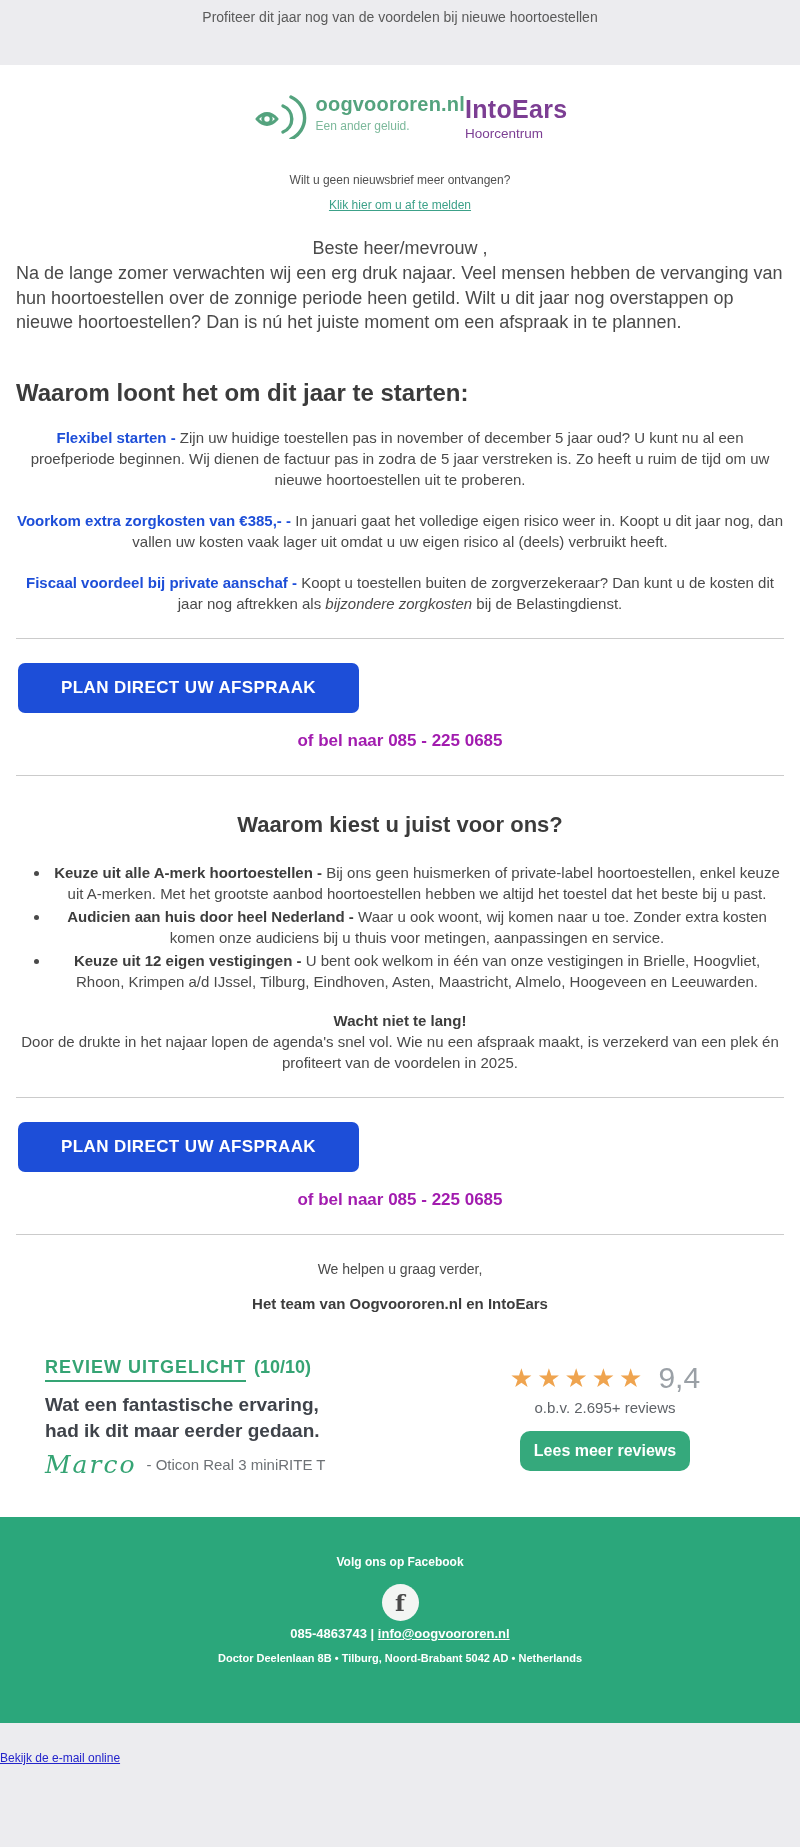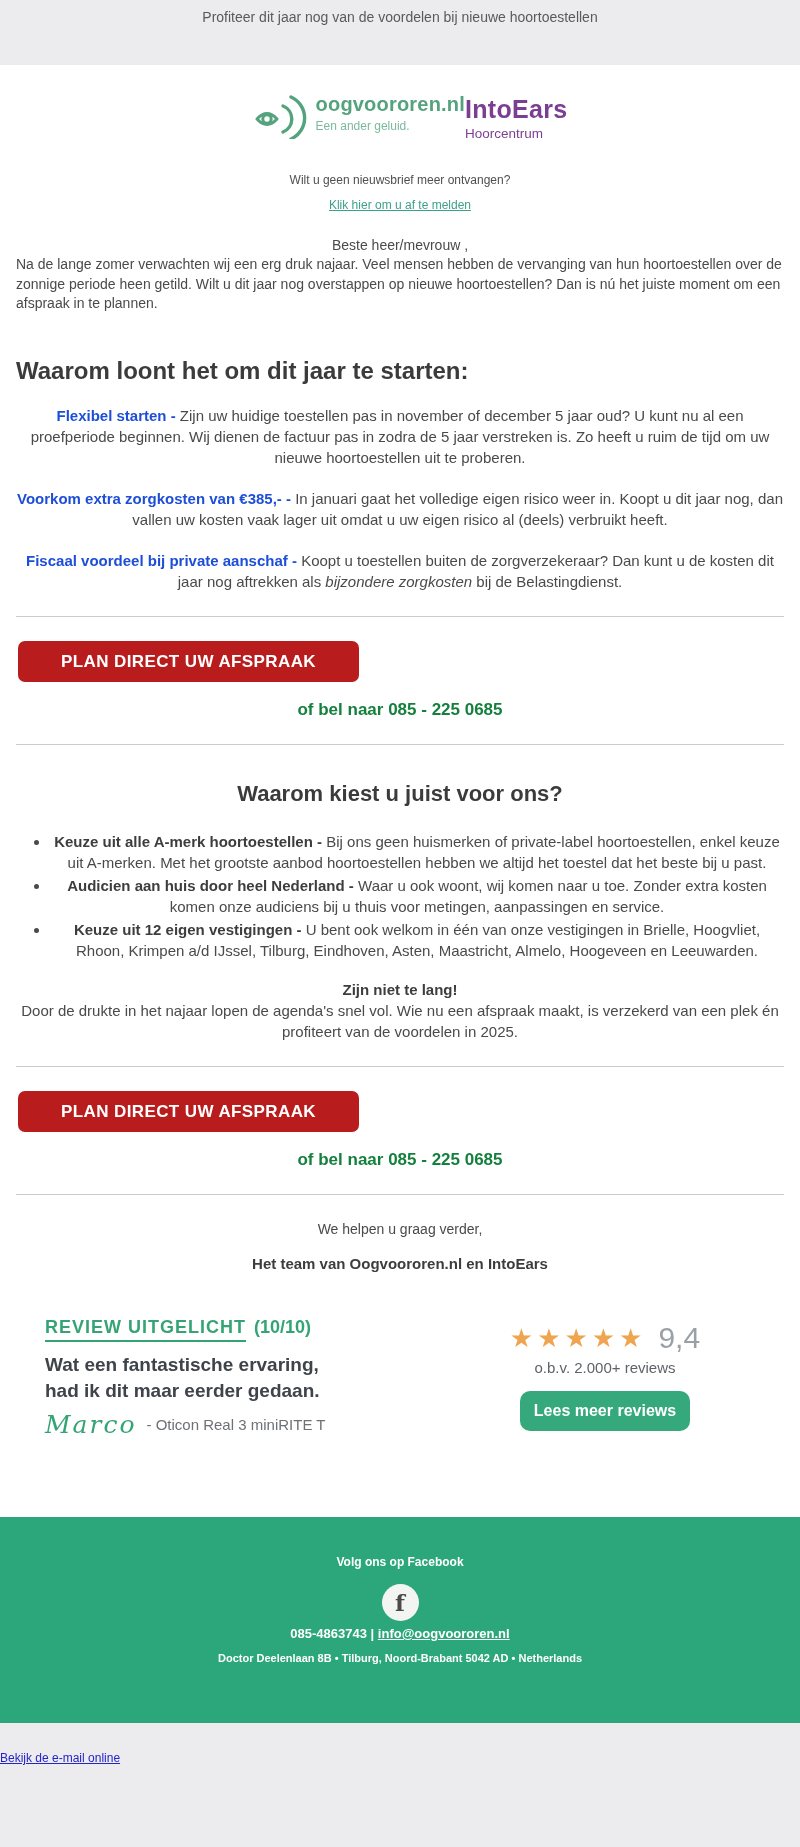--- a/index.html
+++ b/index.html
@@ -28,38 +28,38 @@
   .partner { text-align: left; padding-top: 8px; }
   .partner-name { font-size: 25px; font-weight: 600; color: #7c3e93; letter-spacing: .3px; }
   .partner-sub { font-size: 13.5px; color: #7c3e93; margin-top: 2px; }
   
   .unsub { text-align: center; margin-top: 30px; font-size: 12px; color: #4f4f4f; }
   .unsub-link {
     display: inline-block; margin-top: 11px; font-size: 12px;
     color: #3ca189; text-decoration: underline; cursor: pointer;
   }
   
-  .intro { margin-top: 24px; font-size: 14px; line-height: 1.38; color: #4a4a4a; }
+  .intro { margin-top: 24px; font-size: 18px; line-height: 1.38; color: #4a4a4a; }
   .greeting { text-align: center; }
   .intro-text { padding: 0 16px; }
   
   .h1 { margin: 44px 16px 0; font-size: 24px; font-weight: bold; color: #3b3b3b; }
   .benefit { margin: 20px 16px 0; text-align: center; font-size: 15px; line-height: 1.4; }
   .benefit b { color: #1d4ed8; }
   .benefit i { font-style: italic; }
   .divider { border: none; border-top: 1px solid #cbcbcb; margin: 24px 16px 0; }
   
   .cta-btn {
     display: flex; align-items: center; justify-content: center;
-    margin: 24px 0 0 18px; width: 341px; height: 41px;
-    background: #b91c1c; border: none; border-radius: 7px;
+    margin: 24px 0 0 18px; width: 341px; height: 50px;
+    background: #1d4ed8; border: none; border-radius: 7px;
     color: #ffffff; font-weight: bold; font-size: 17px; letter-spacing: .4px;
     font-family: inherit; cursor: pointer;
   }
-  .phone-line { margin-top: 18px; text-align: center; font-size: 17px; font-weight: bold; color: #15803d; }
+  .phone-line { margin-top: 18px; text-align: center; font-size: 17px; font-weight: bold; color: #a21caf; }
   
   .h2 { margin: 36px 16px 0; text-align: center; font-size: 22px; font-weight: bold; color: #3b3b3b; }
   .bullets { margin: 24px 16px 0 16px; padding-left: 34px; font-size: 15px; line-height: 1.4; }
   .bullets li { text-align: center; margin-bottom: 2px; }
   .bullets b { color: #3d3d3d; }
   .urgency-title { margin-top: 20px; text-align: center; font-size: 15px; font-weight: bold; color: #3d3d3d; }
   .urgency-text { margin: 2px 16px 0; text-align: center; font-size: 15px; line-height: 1.4; }
   
   .closing1 { margin-top: 26px; text-align: center; font-size: 14px; }
   .closing2 { margin-top: 18px; text-align: center; font-size: 15px; font-weight: bold; color: #3d3d3d; }
@@ -177,21 +177,21 @@
       <li>
         <b>Audicien aan huis door heel Nederland -</b>
         <span>Waar u ook woont, wij komen naar u toe. Zonder extra kosten komen onze audiciens bij u thuis voor metingen, aanpassingen en service.</span>
       </li>
       <li>
         <b>Keuze uit 12 eigen vestigingen -</b>
         <span>U bent ook welkom in één van onze vestigingen in Brielle, Hoogvliet, Rhoon, Krimpen a/d IJssel, Tilburg, Eindhoven, Asten, Maastricht, Almelo, Hoogeveen en Leeuwarden.</span>
       </li>
     </ul>
 
-    <div class="urgency-title">Zijn niet te lang!</div>
+    <div class="urgency-title">Wacht niet te lang!</div>
     <div class="urgency-text">Door de drukte in het najaar lopen de agenda's snel vol. Wie nu een afspraak maakt, is verzekerd van een plek én profiteert van de voordelen in 2025.</div>
 
     <hr class="divider">
 
     <button class="cta-btn">PLAN DIRECT UW AFSPRAAK</button>
     <div class="phone-line">of bel naar 085 - 225 0685</div>
 
     <hr class="divider">
 
     <div class="closing1">We helpen u graag verder,</div>
@@ -210,21 +210,21 @@
         <div class="review-sig-row">
           <span class="review-sig">Marco</span>
           <span class="review-device">- Oticon Real 3 miniRITE T</span>
         </div>
       </div>
       <div class="review-right">
         <div class="stars-row">
           <span class="stars">★★★★★</span>
           <span class="rating">9,4</span>
         </div>
-        <div class="rating-basis">o.b.v. 2.000+ reviews</div>
+        <div class="rating-basis">o.b.v. 2.695+ reviews</div>
         <button class="reviews-btn">Lees meer reviews</button>
       </div>
     </div>
 
   </div>
 
   <div class="footer">
     <div class="footer-title">Volg ons op Facebook</div>
     <div class="fb-circle">f</div>
     <div class="footer-contact">

